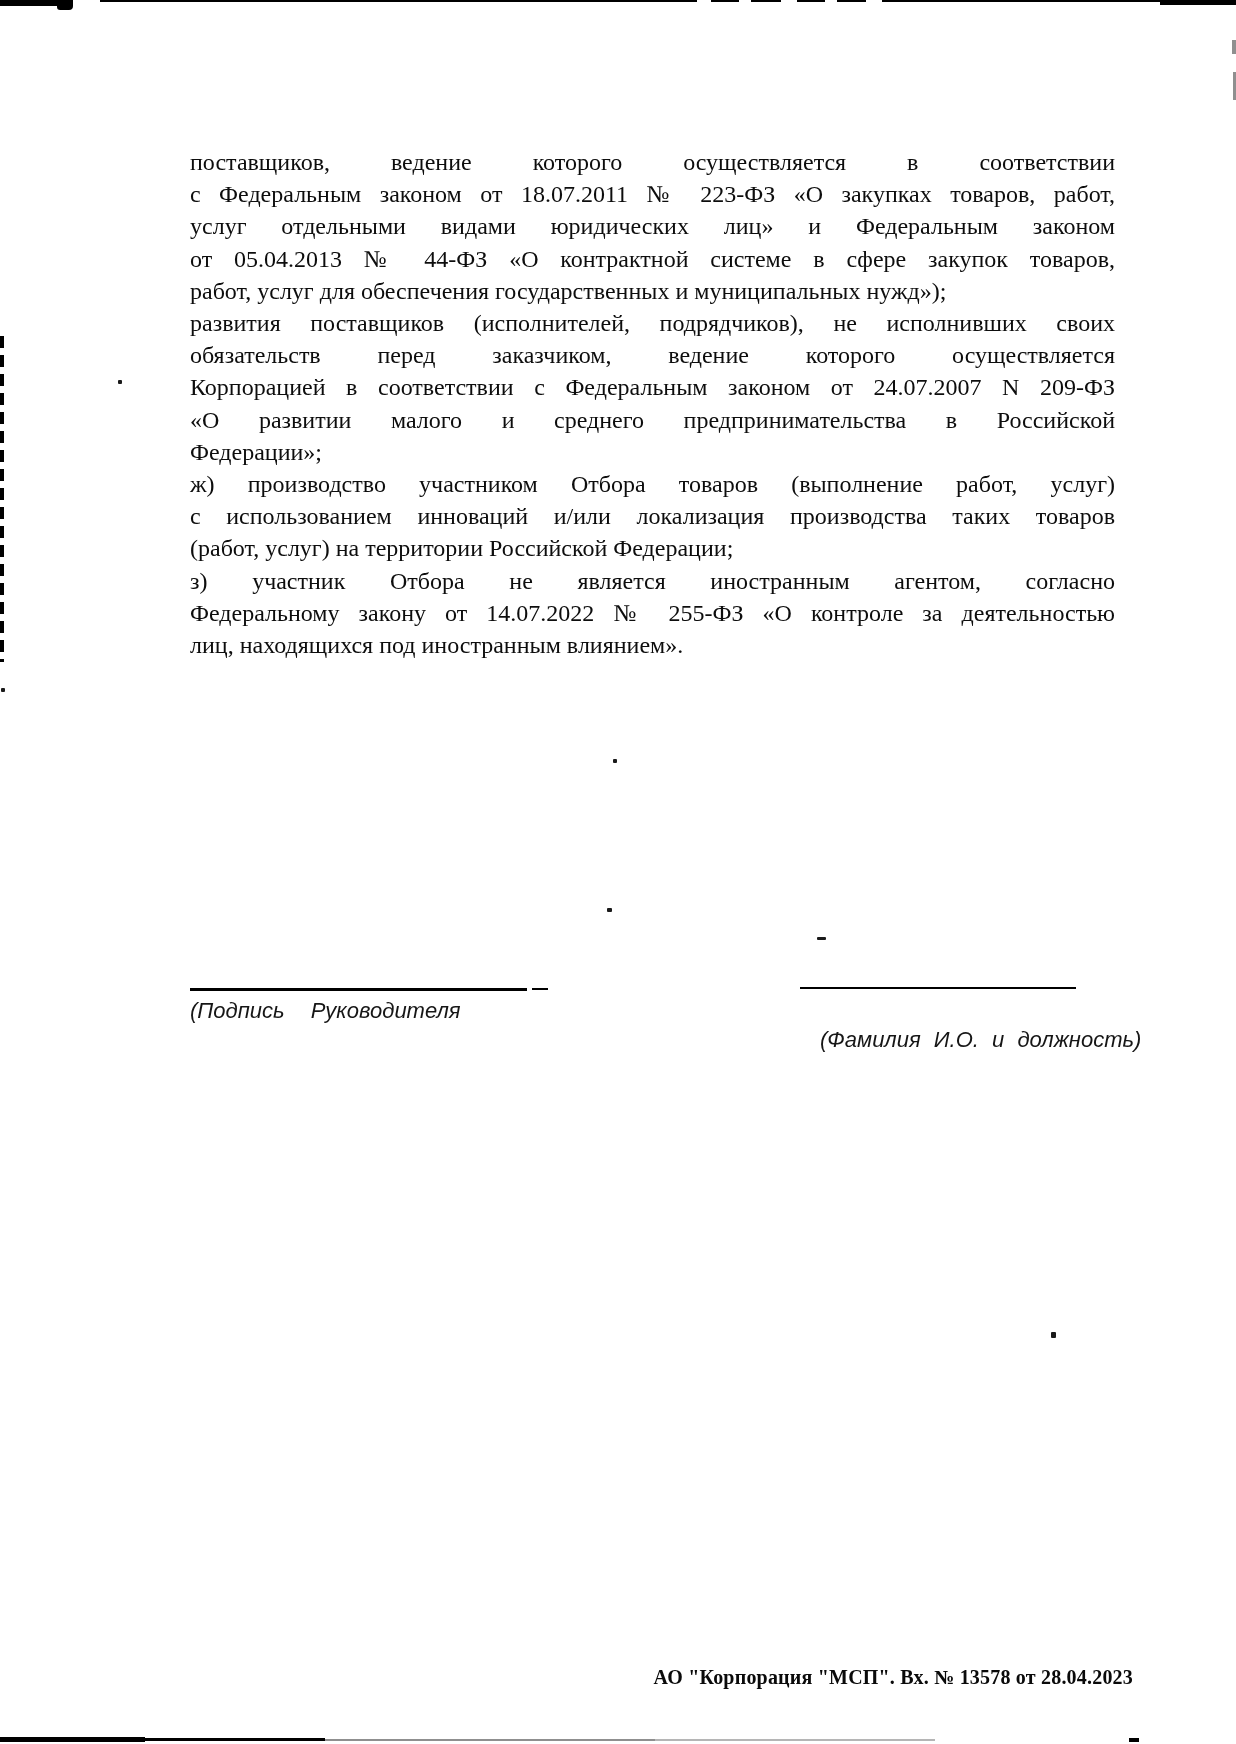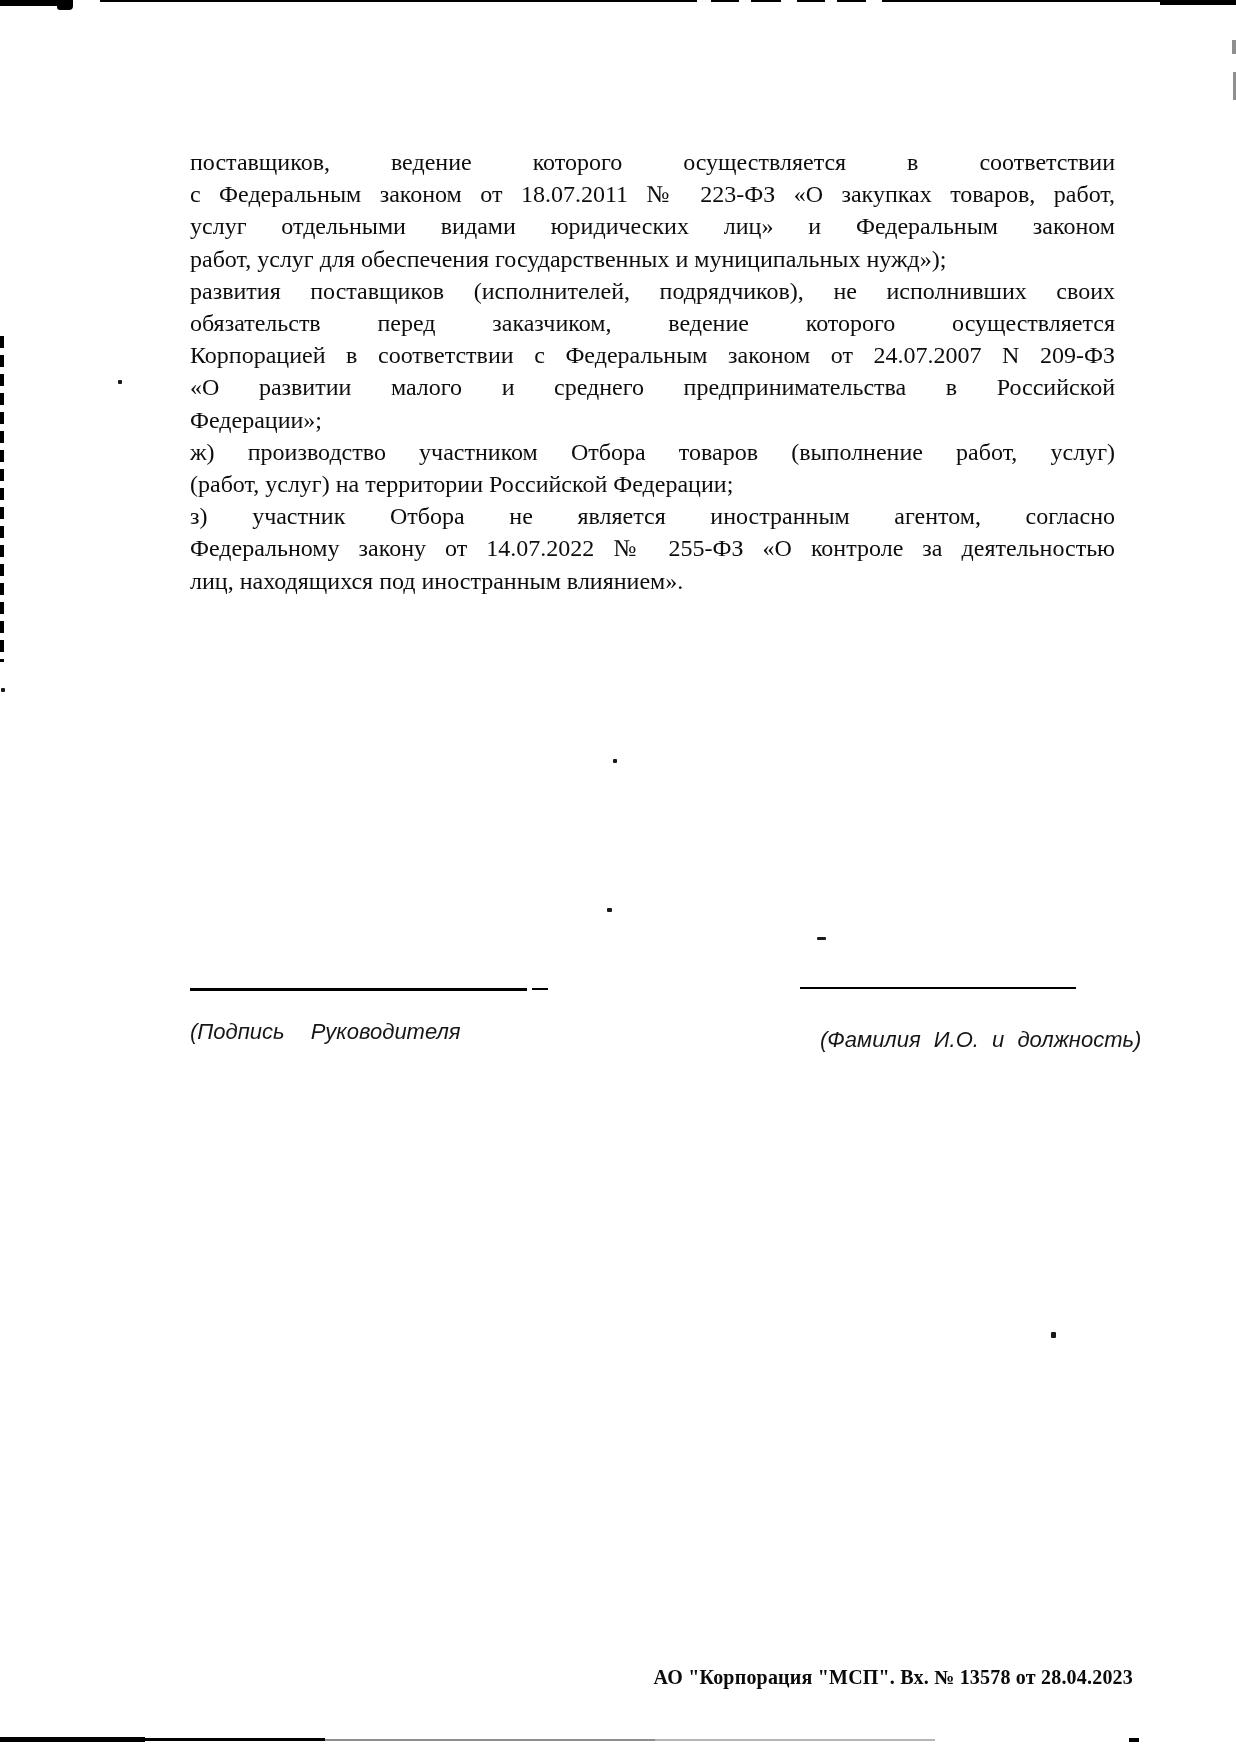--- a/index.html
+++ b/index.html
@@ -23,21 +23,21 @@
   
   .sig-underline{position:absolute;background:#000;}
   .sig-caption{
     position:absolute;
     font-family:"Liberation Sans", sans-serif;
     font-style:italic;
     font-size:22px;line-height:31px;
     color:#161616;
     white-space:nowrap;
   }
-  .sig-caption .cap1{word-spacing:20px;margin-top:21px;}
+  .sig-caption .cap1{word-spacing:20px;}
 
   
   .stamp{
     position:absolute;top:1666px;right:103px;
     font-family:"Liberation Serif", serif;
     font-weight:bold;font-size:20px;color:#0a0a0a;
     white-space:nowrap;letter-spacing:.2px;
   }
 
   
@@ -81,31 +81,33 @@
   <div class="speck" style="left:613px;top:759px;width:4px;height:4px;"></div>
   <div class="speck" style="left:607px;top:908px;width:5px;height:4px;"></div>
   <div class="speck" style="left:817px;top:937px;width:9px;height:3px;"></div>
   <div class="speck" style="left:1051px;top:1332px;width:5px;height:6px;"></div>
 
   <div class="body-text">
     <div>
       <div class="ln">поставщиков, ведение которого осуществляется в соответствии</div>
       <div class="ln">с Федеральным законом от 18.07.2011 № 223-ФЗ «О закупках товаров, работ,</div>
       <div class="ln">услуг отдельными видами юридических лиц» и Федеральным законом</div>
+      <div class="ln">от 05.04.2013 № 44-ФЗ «О контрактной системе в сфере закупок товаров,</div>
       <div class="ln pl">работ, услуг для обеспечения государственных и муниципальных нужд»);</div>
     </div>
     <div>
       <div class="ln">развития поставщиков (исполнителей, подрядчиков), не исполнивших своих</div>
       <div class="ln">обязательств перед заказчиком, ведение которого осуществляется</div>
       <div class="ln">Корпорацией в соответствии с Федеральным законом от 24.07.2007 N 209-ФЗ</div>
       <div class="ln">«О развитии малого и среднего предпринимательства в Российской</div>
       <div class="ln pl">Федерации»;</div>
     </div>
     <div>
       <div class="ln">ж) производство участником Отбора товаров (выполнение работ, услуг)</div>
+      <div class="ln">с использованием инноваций и/или локализация производства таких товаров</div>
       <div class="ln pl">(работ, услуг) на территории Российской Федерации;</div>
     </div>
     <div>
       <div class="ln">з) участник Отбора не является иностранным агентом, согласно</div>
       <div class="ln">Федеральному закону от 14.07.2022 № 255-ФЗ «О контроле за деятельностью</div>
       <div class="ln pl">лиц, находящихся под иностранным влиянием».</div>
     </div>
   </div>
 
   <div class="sig-underline" style="left:190px;top:988px;width:337px;height:3px;"></div>

